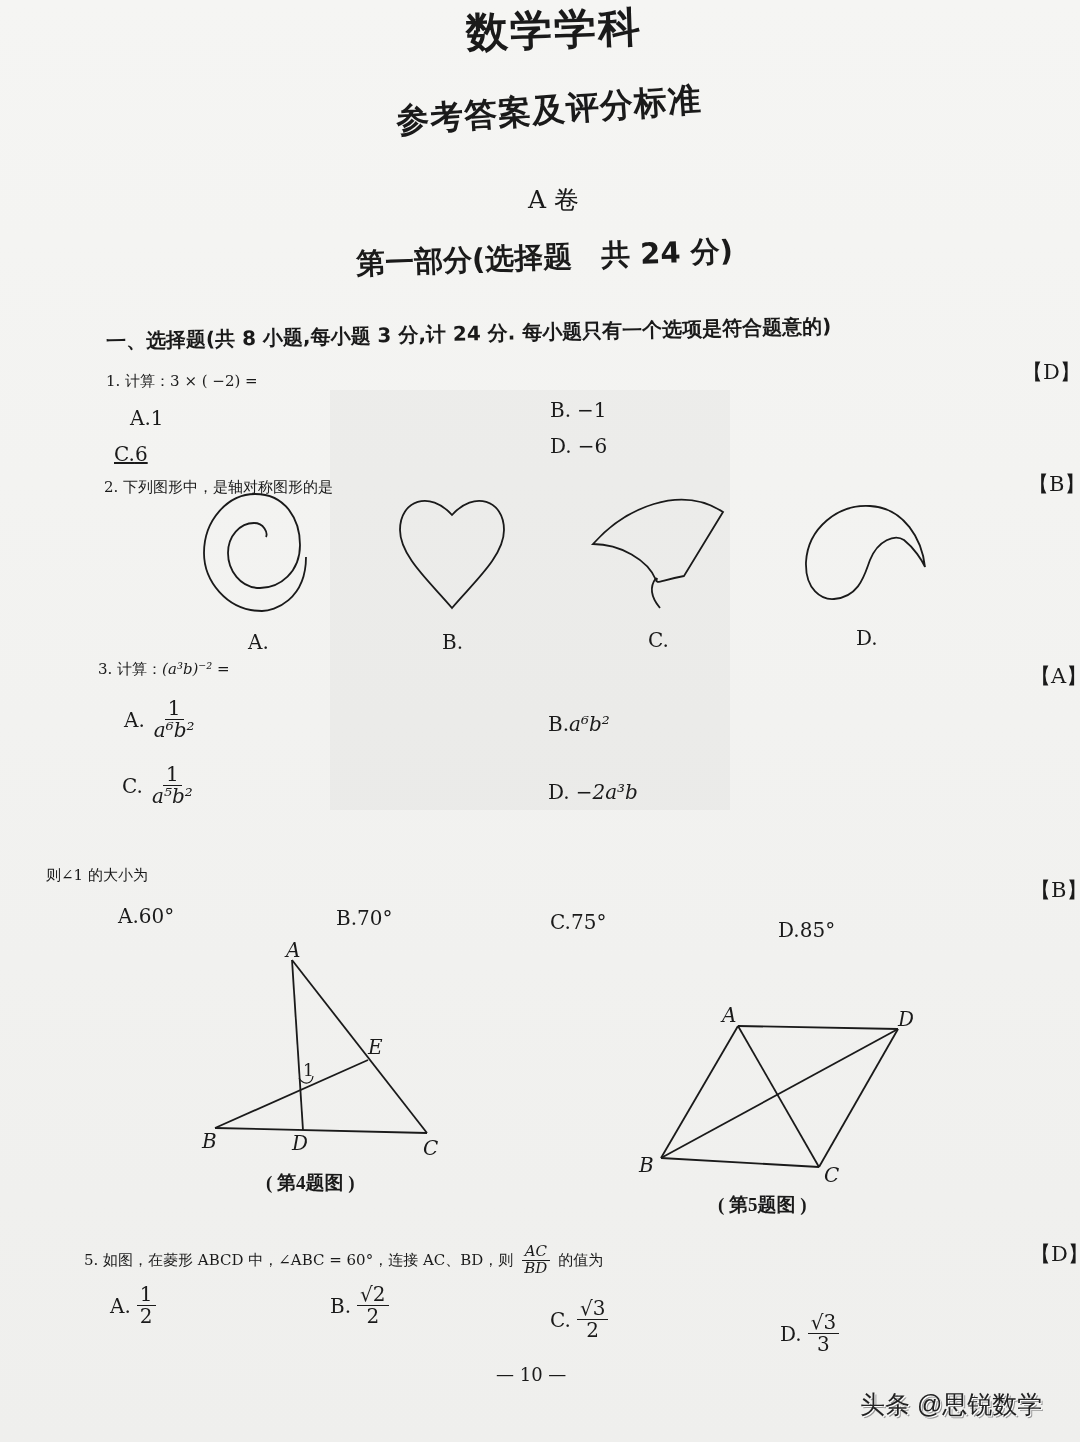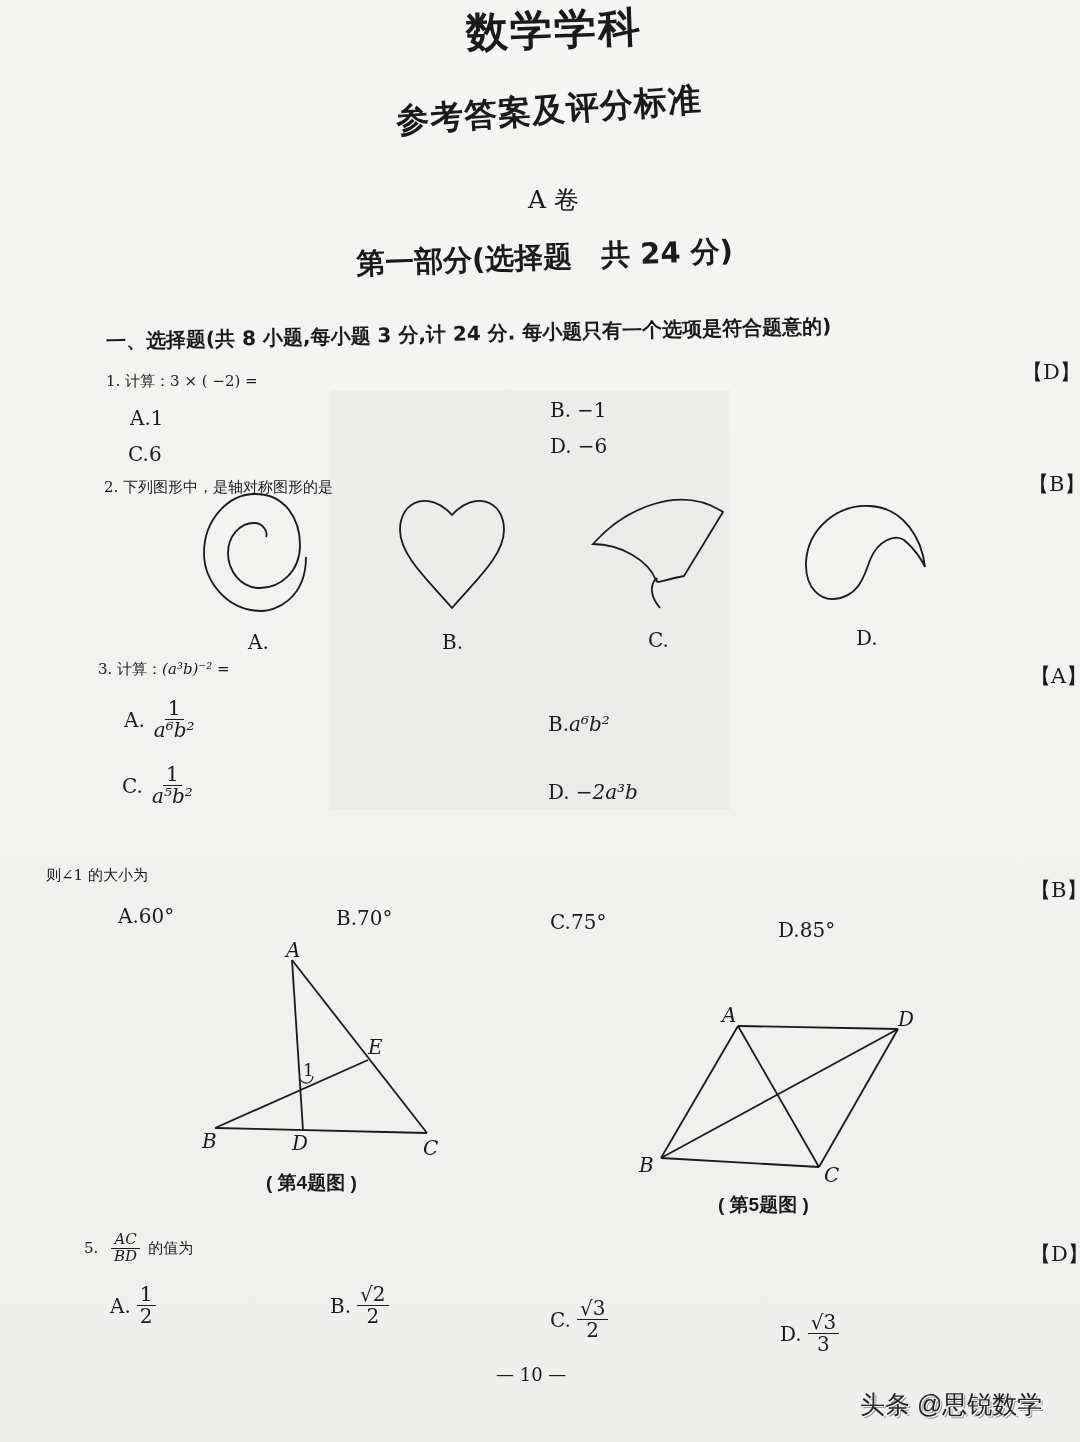--- a/index.html
+++ b/index.html
@@ -17,21 +17,21 @@
   .juan { font-size: 25px; }
   .part { font-family: "DejaVu Sans", sans-serif; font-weight: bold; font-size: 29px; transform: rotate(-2deg); }
   .instr { font-family: "DejaVu Sans", sans-serif; font-weight: bold; font-size: 20px; transform: rotate(-1.2deg); transform-origin: left center; }
   .q { font-size: 15px; text-align: right; }
   .opt { font-size: 20px; }
   .ans { font-size: 21px; font-family: "DejaVu Serif", serif; }
   .italic { font-style: italic; }
   .frac { display: inline-flex; flex-direction: column; align-items: center; vertical-align: middle; line-height: 1.05; margin-left: 6px; }
   .frac .num { border-bottom: 1.5px solid #1a1a1a; padding: 0 3px; }
   .frac .den { padding: 0 3px; }
-  .fig-caption { font-family: Liberation Sans, sans-serif; font-size: 19px; font-weight: bold; text-align: center; }
+  .fig-caption { font-family: Liberation Serif, serif; font-size: 19px; font-weight: bold; text-align: center; }
   .pageno { font-size: 18px; }
   .watermark { font-family: Liberation Sans, sans-serif; font-size: 25px; color: #222; text-shadow: 1px 1px 0 #fff, 2px 2px 0 #999; }
   svg { position: absolute; overflow: visible; }
   svg .ln { stroke: #1a1a1a; stroke-width: 1.8; fill: none; }
   svg text { font-family: "DejaVu Serif", serif; font-style: italic; font-size: 20px; fill: #1a1a1a; }
   .faint { position: absolute; background: rgba(120,120,120,0.05); }
 </style>
 </head>
 <body>
 
@@ -50,21 +50,21 @@
   <div class="abs q" style="left:106px;top:372px;">
     <span>1.</span>
     <span>计算：3 × ( −2) =</span>
   </div>
   <div class="abs opt" style="left:130px;top:406px;">
     <span>A.</span><span>1</span>
   </div>
   <div class="abs opt" style="left:550px;top:398px;">
     <span>B.</span><span style="margin-left:6px">−1</span>
   </div>
-  <div class="abs opt" style="left:128px;top:442px;">
+  <div class="abs opt" style="left:114px;top:442px;text-decoration:underline;">
     <span>C.</span><span>6</span>
   </div>
   <div class="abs opt" style="left:550px;top:434px;">
     <span>D.</span><span style="margin-left:6px">−6</span>
   </div>
 
   <div class="abs ans" style="left:1028px;top:470px;">【B】</div>
   <div class="abs q" style="left:104px;top:478px;">
     <span>2.</span>
     <span>下列图形中，是轴对称图形的是</span>
@@ -159,21 +159,22 @@
     <line class="ln" x1="661" y1="1158" x2="898" y2="1029"></line>
     <text x="722" y="1022">A</text>
     <text x="898" y="1026">D</text>
     <text x="639" y="1172">B</text>
     <text x="824" y="1182">C</text>
   </svg>
   <div class="abs fig-caption" style="left:718px;top:1192px;">( 第5题图 )</div>
 
   <div class="abs q" style="left:84px;top:1228px;display:flex;align-items:center;">
     <span>5.</span>&nbsp;
-    <span class="frac italic" style="margin:4px 8px;">
+    <span>如图，在菱形 ABCD 中，∠ABC = 60°，连接 AC、BD，则</span>
+    <span class="frac italic" style="margin:16px 8px;">
         <span class="num">AC</span>
         <span class="den">BD</span>
       </span>
     <span>的值为</span>
   </div>
   <div class="abs ans" style="left:1030px;top:1240px;">【D】</div>
 
   <div class="abs opt" style="left:110px;top:1284px;display:flex;align-items:center;">
     <span>A.</span>
     <span class="frac">

